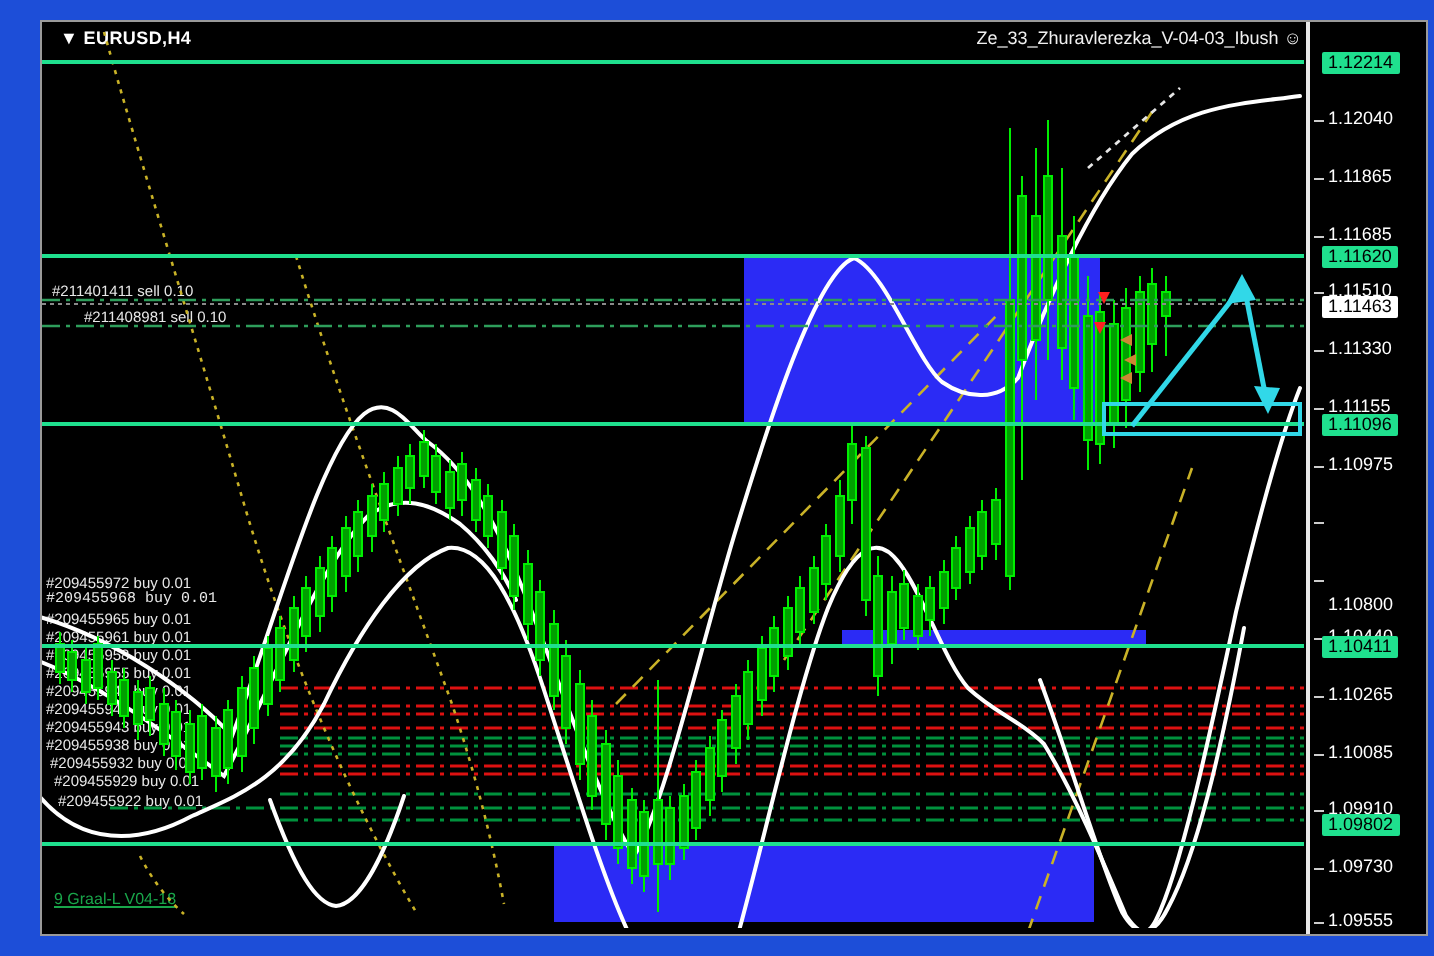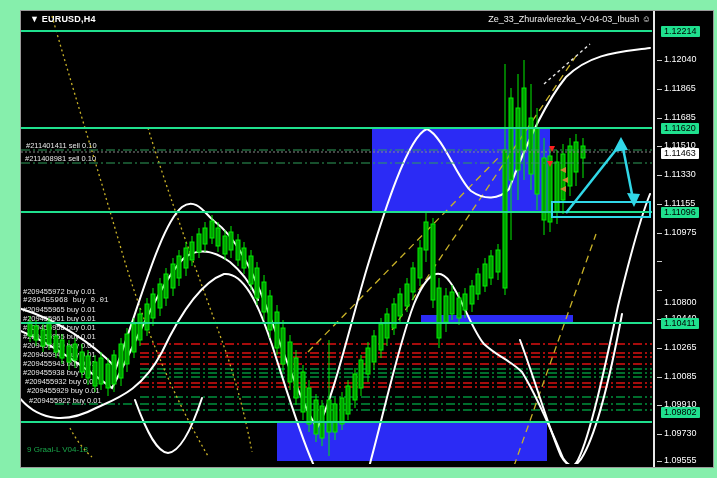--- a/index.html
+++ b/index.html
@@ -1,22 +1,22 @@
 <!DOCTYPE html>
 <html><head>
 <meta charset="utf-8">
 <style>
   html,body{margin:0;padding:0;background:#ffffff;font-family:"Liberation Sans",sans-serif;}
-  #stage{position:relative;width:717px;height:478px;background:#86efac;overflow:hidden;}
+  #stage{position:relative;width:717px;height:478px;background:#1d4ed8;overflow:hidden;}
   #chart-window{position:absolute;left:20px;top:10px;width:692px;height:456px;background:#000;border:1px solid #9a9a9a;overflow:hidden;}
   #overlay-svg{position:absolute;left:0;top:0;width:717px;height:478px;pointer-events:none;}
   .txt{position:absolute;white-space:nowrap;}
   #symbol-label{left:9px;top:3px;color:#ffffff;font-size:9px;font-weight:bold;letter-spacing:.2px;}
   #indicator-title{right:62px;top:3px;color:#f0f0f0;font-size:9px;}
-  #graal-label{left:6px;top:434px;color:#19a64a;font-size:8px;}
+  #graal-label{left:6px;top:434px;color:#19a64a;font-size:8px;text-decoration:underline;}
   .axis-sep{position:absolute;left:632px;top:0;width:2px;height:456px;background:#e8e8e8;}
   .tick{position:absolute;left:636px;width:5px;height:1px;background:#cccccc;}
   .tick-label{position:absolute;left:643px;color:#ffffff;font-size:9px;line-height:11px;}
   .hl-label{position:absolute;left:640px;color:#000;font-size:9px;line-height:11px;padding:0 3px;border-radius:1px;}
   .order-label{position:absolute;color:#e8e8e8;font-size:7.5px;line-height:9px;text-shadow:0 0 2px #000;}
 </style>
 </head>
 <body>
 
 <div id="stage">
@@ -58,21 +58,21 @@
         <div class="tick-label" style="top: 444px;">1.09555</div>
         <div class="hl-label" style="top: 15px; background: rgb(31, 224, 142);">1.12214</div>
         <div class="hl-label" style="top: 112px; background: rgb(31, 224, 142);">1.11620</div>
         <div class="hl-label" style="top: 196px; background: rgb(31, 224, 142);">1.11096</div>
         <div class="hl-label" style="top: 307px; background: rgb(31, 224, 142);">1.10411</div>
         <div class="hl-label" style="top: 396px; background: rgb(31, 224, 142); text-align: center;">1.09802</div>
         <div class="hl-label" style="top: 137px; background: rgb(255, 255, 255);">1.11463</div>
       </div>
     <div id="order-labels">
         <div class="order-label" style="left: 5px; top: 130px;">#211401411 sell 0.10</div>
-        <div class="order-label" style="left: 4px; top: 143px; text-align: center;">#211408981 sell 0.10</div>
+        <div class="order-label" style="left: 21px; top: 143px; text-align: center;">#211408981 sell 0.10</div>
         <div class="order-label" style="left: 2px; top: 276px; text-align: right;">#209455972 buy 0.01</div>
         <div class="order-label" style="left: 2px; top: 285px; font-family: Liberation Mono, monospace;">#209455968 buy 0.01</div>
         <div class="order-label" style="left: 2px; top: 294px;">#209455965 buy 0.01</div>
         <div class="order-label" style="left: 2px; top: 303px;">#209455961 buy 0.01</div>
         <div class="order-label" style="left: 2px; top: 312px;">#209455958 buy 0.01</div>
         <div class="order-label" style="left: 2px; top: 321px;">#209455955 buy 0.01</div>
         <div class="order-label" style="left: 2px; top: 330px;">#209455949 buy 0.01</div>
         <div class="order-label" style="left: 2px; top: 339px;">#209455946 buy 0.01</div>
         <div class="order-label" style="left: 2px; top: 348px;">#209455943 buy 0.01</div>
         <div class="order-label" style="left: 2px; top: 357px;">#209455938 buy 0.01</div>

